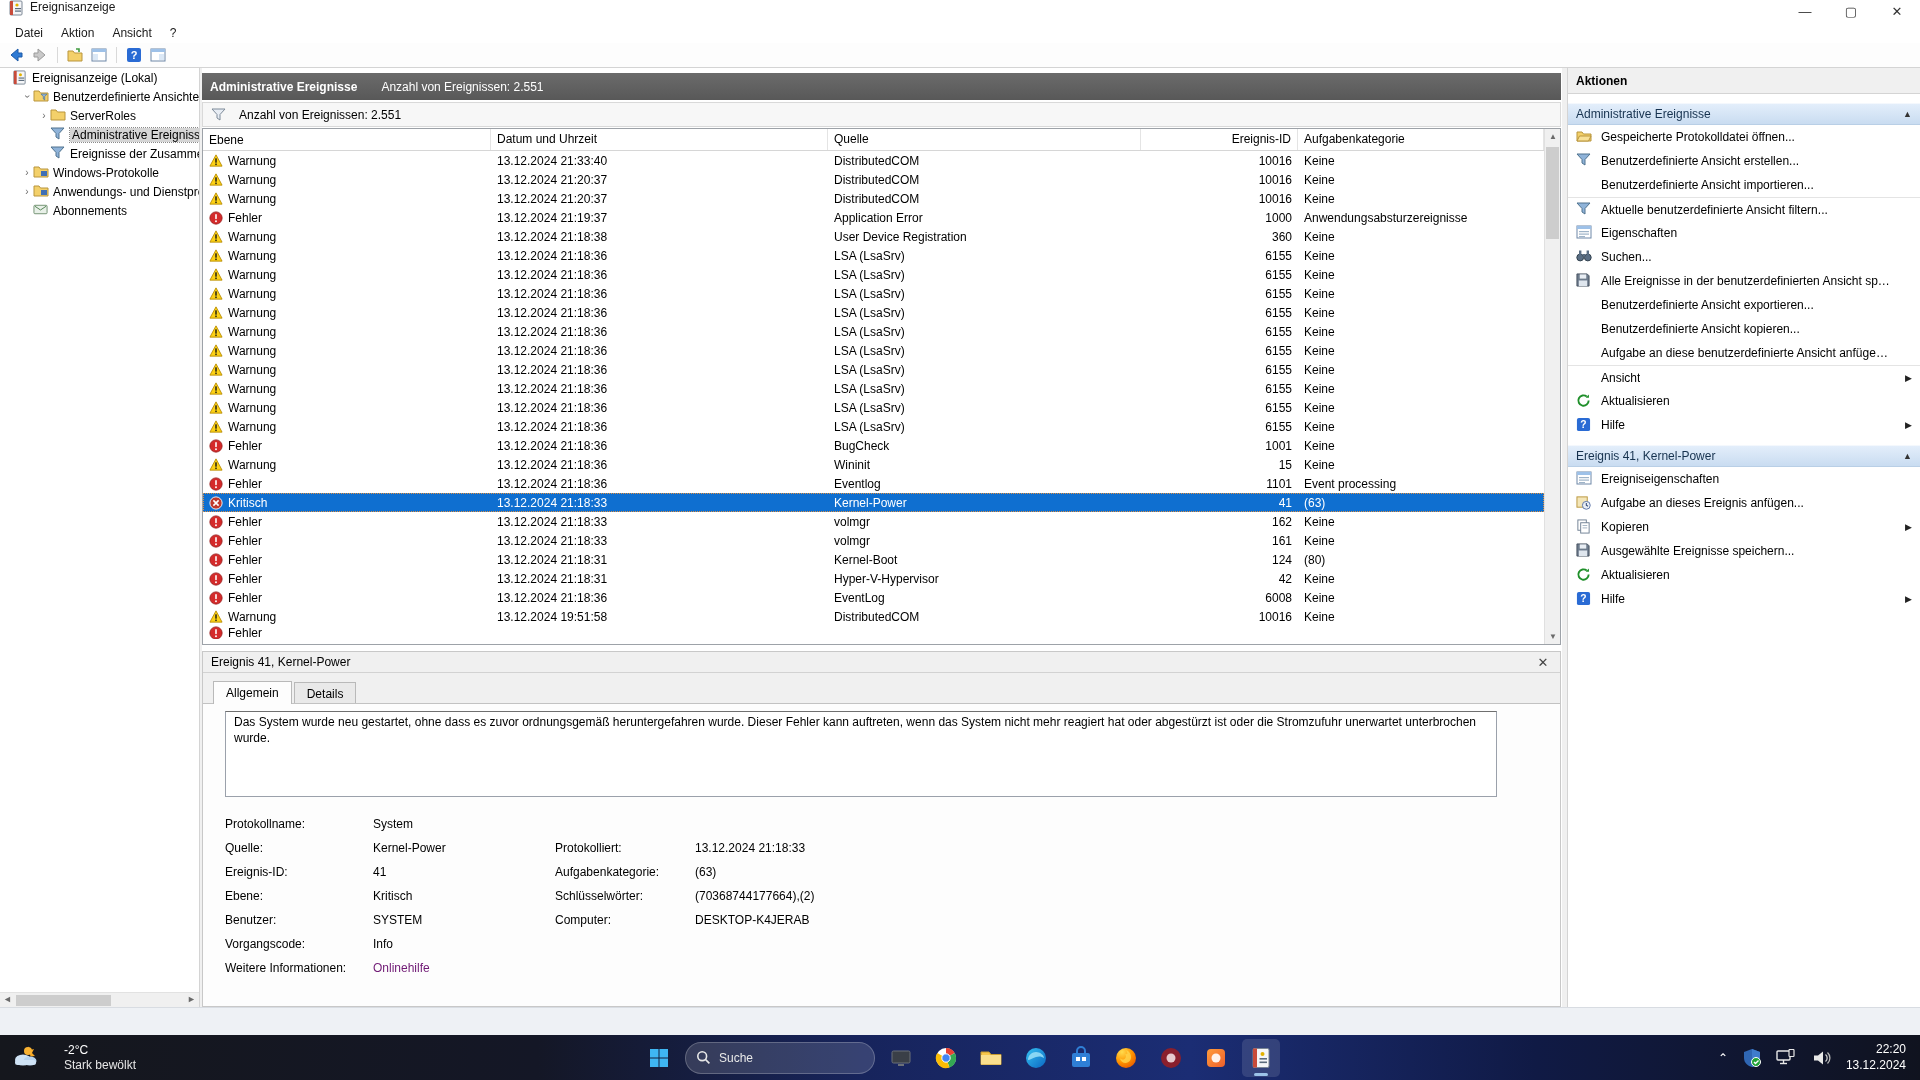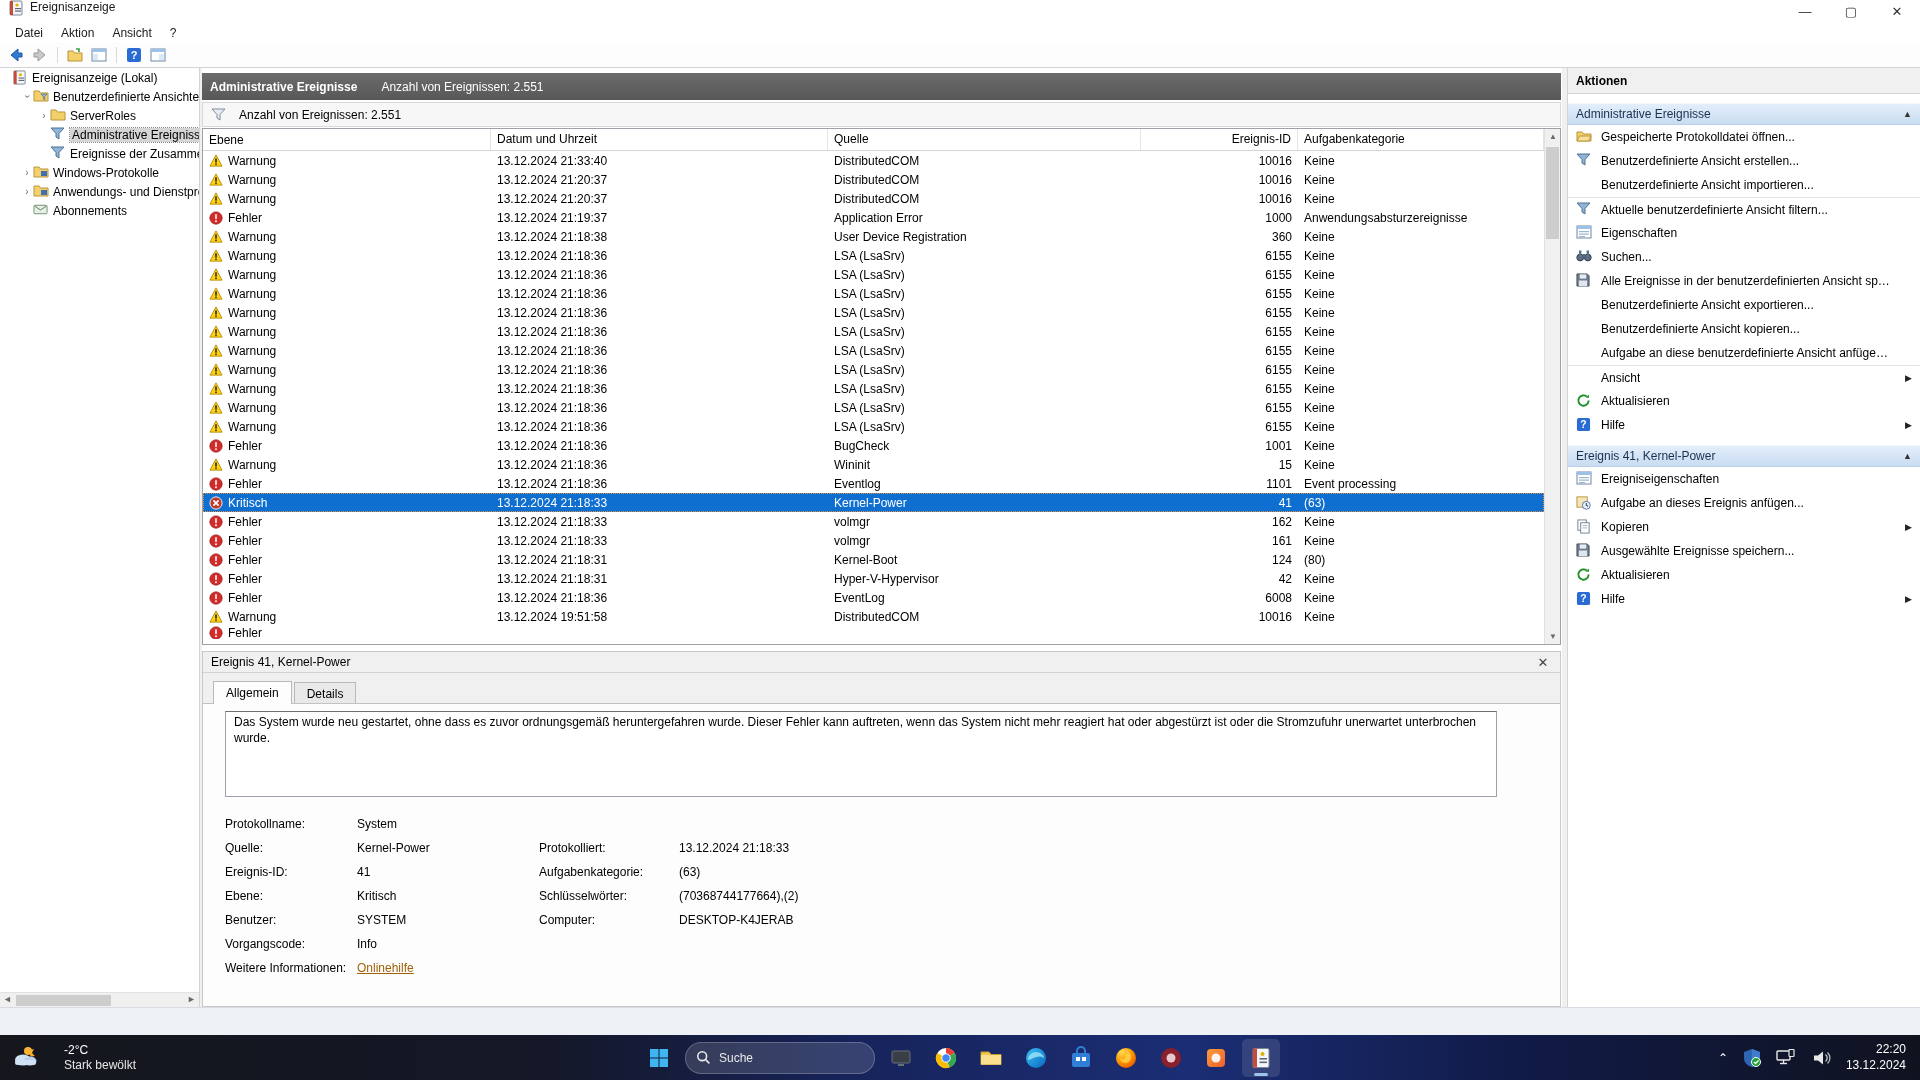--- a/index.html
+++ b/index.html
@@ -61,24 +61,24 @@
   .details-header .x { margin-left:auto; color:#444; font-size:13px; width:18px; text-align:center; }
   .tabs { position:absolute; left:10px; top:29px; display:flex; align-items:flex-end; height:23px; }
   .tab { padding:4px 12px 3px; border:1px solid #b9b9b9; border-bottom:none; background:#e9e9e9; margin-right:2px; position:relative; }
   .tab.active { background:#fdfdfd; height:23px; z-index:2; font-size:12px; }
   .tabline { position:absolute; left:0; right:0; top:51px; border-top:1px solid #c2c2c2; }
   .tabpage { position:absolute; left:0; top:52px; right:0; bottom:0; background:#fdfdfd; }
   .desc-box { position:absolute; left:22px; top:7px; width:1272px; height:86px; background:#ffffff; border:1px solid #9ba1ab; border-top-color:#6f6f6f; padding:2px 8px; overflow:hidden; line-height:1.35; }
   .fields { position:absolute; left:22px; top:108px; right:30px; }
   .frow { height:24px; display:flex; align-items:center; }
   .flabel { width:132px; flex:0 0 132px; }
-  .fvalue { width:160px; flex:0 0 160px; }
+  .fvalue { width:160px; flex:0 0 160px;margin-left:16px; }
   .frlabel { width:140px; flex:0 0 140px; margin-left:22px; }
   .frvalue { flex:1; }
-  .link { color:#a16207; text-decoration:underline; }
+  .link { color:#701a75; }
 
   
   .actions { position:absolute; left:1567px; top:68px; width:353px; bottom:28px; background:#ffffff; border-left:1px solid #d4d4d4; overflow:hidden; }
   .actions-title { height:26px; background:#f0f0f0; border-bottom:1px solid #d4d4d4; display:flex; align-items:center; padding-left:8px; font-weight:bold; }
   .act-section-h { height:22px; background:linear-gradient(#e3eefb,#c9dcf1); border-top:1px solid #f4f8fd; border-bottom:1px solid #b9cfe6; display:flex; align-items:center; padding:0 8px; margin-top:8px; color:#16324f; }
   .act-section-h:first-of-type { margin-top:9px; }
   .act-section-h .col { margin-left:auto; font-size:9px; color:#333; }
   .act-item { height:24px; display:flex; align-items:center; padding-left:8px; }
   .act-item.septop { border-top:1px solid #e4e4e4; }
   .act-item .ico { width:17px; height:16px; margin-right:8px; flex:0 0 17px; }

